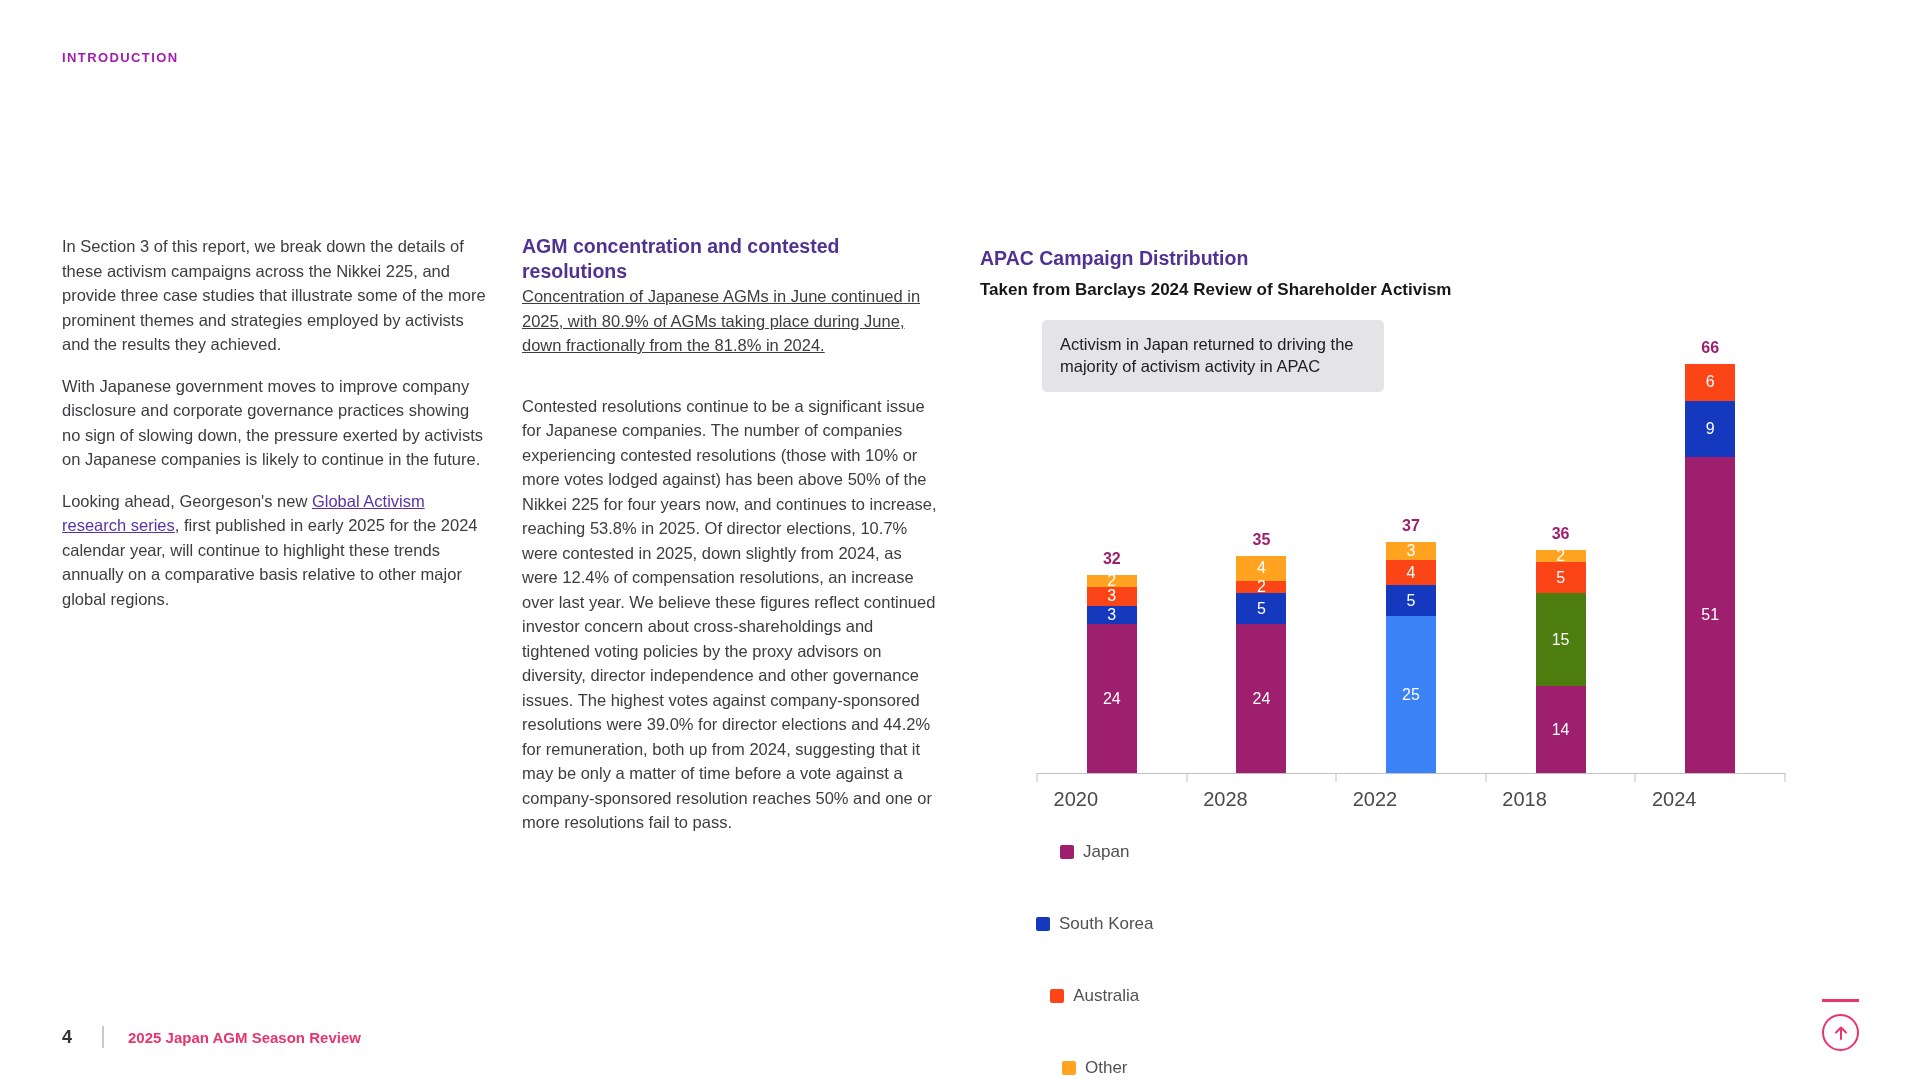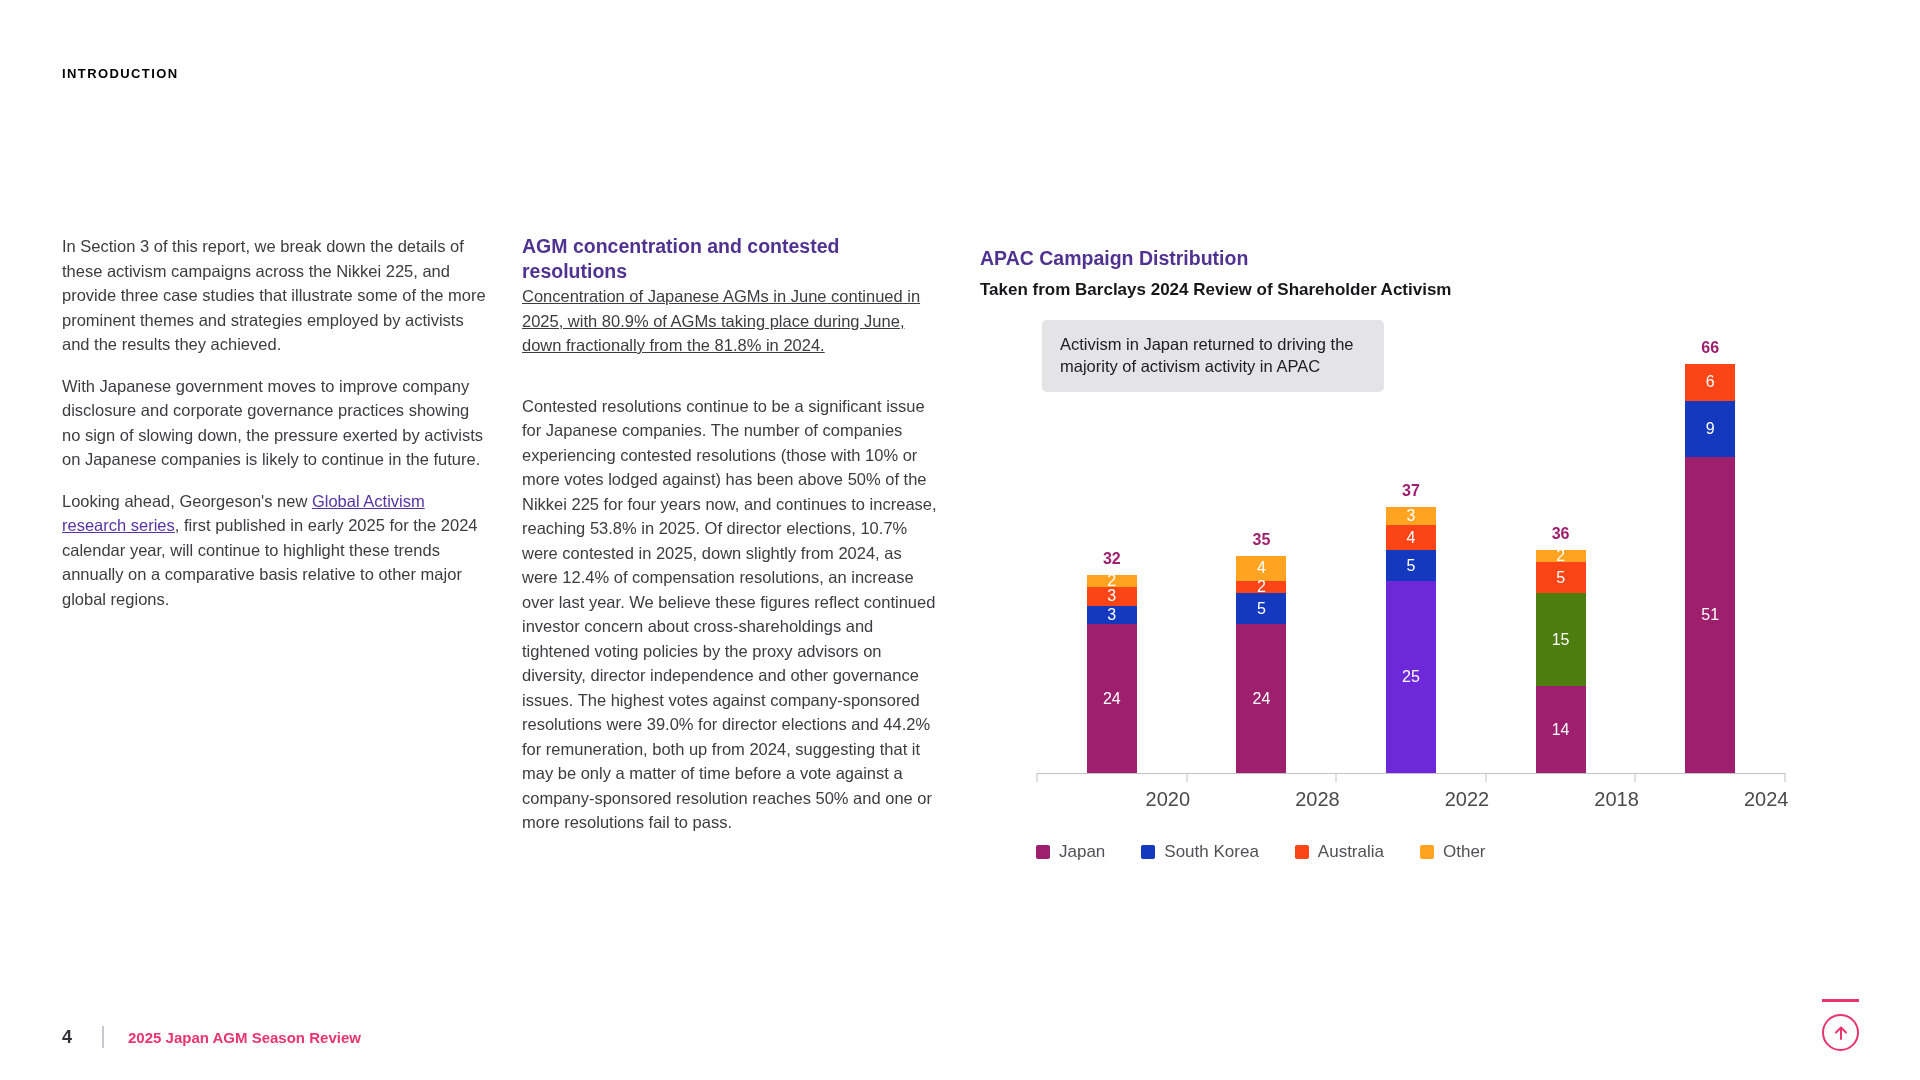--- a/index.html
+++ b/index.html
@@ -4,22 +4,22 @@
 <style>
   * { box-sizing: border-box; }
   html, body { margin: 0; padding: 0; background: #ffffff; }
   .page {
     position: relative; width: 1920px; height: 1080px; background: #ffffff;
     font-family: "Liberation Sans", sans-serif; overflow: hidden;
   }
 
   
   .eyebrow {
-    position: absolute; left: 62px; top: 66px;
-    font-size: 13px; font-weight: bold; letter-spacing: 1.4px; color: #000000;
+    position: absolute; left: 62px; top: 50px;
+    font-size: 13px; font-weight: bold; letter-spacing: 1.4px; color: #a21caf;
   }
 
   
   .col { position: absolute; top: 234px; color: #3d3d40; font-size: 16.5px; line-height: 24.5px; }
   .col-left { left: 62px; width: 426px; }
   .col-left p { margin: 0 0 17px 0; }
   .link { color: #5733a6; text-decoration: underline; cursor: pointer; }
 
   .col-mid { left: 522px; width: 420px; }
   .purple-heading { margin: 0; font-size: 19.5px; line-height: 25px; font-weight: bold; color: #503291; }
@@ -40,24 +40,24 @@
   
   .chart-zones { position: absolute; left: 1037px; top: 328px; width: 748px; height: 445px; display: flex; }
   .zone { flex: 1; display: flex; flex-direction: column; justify-content: flex-end; align-items: center; }
   .bar-total { font-size: 16px; font-weight: bold; color: #9e1f6e; margin-bottom: 7px; }
   .bar { width: 50px; display: flex; flex-direction: column; }
   .seg { display: flex; align-items: center; justify-content: center; color: #ffffff; font-size: 16px; line-height: 1; }
 
   .chart-axis { position: absolute; left: 1037px; top: 773px; width: 748px; height: 1px; background: #c2c2c6; }
   .tick { position: absolute; top: 0; width: 1px; height: 9px; background: #c2c2c6; transform: translateX(-0.5px); }
 
-  .chart-x-labels { position: absolute; left: 1093px; top: 788px; width: 748px; display: flex; }
+  .chart-x-labels { position: absolute; left: 1001px; top: 788px; width: 748px; display: flex; }
   .x-label { flex: 1; text-align: center; font-size: 20px; color: #4a4a4e; }
 
-  .chart-legend { position: absolute; left: 1036px; top: 842px; display: flex; gap: 36px; align-items: center; }
+  .chart-legend { position: absolute; left: 1036px; top: 842px; display: flex; gap: 52px; align-items: center; flex-direction: column; }
   .legend-item { display: flex; align-items: center; gap: 9px; }
   .swatch { width: 14px; height: 14px; border-radius: 2px; display: inline-block; }
   .legend-label { font-size: 17px; color: #515155; }
 
   
   .footer { position: absolute; left: 62px; top: 1026px; display: flex; align-items: center; }
   .page-num { font-size: 18px; font-weight: bold; color: #333336; }
   .footer-divider { width: 2px; height: 22px; background: #c9c9cd; margin: 0 24px 0 30px; }
   .footer-title { font-size: 15px; color: #e8356d; font-weight: bold; }
 
@@ -115,21 +115,21 @@
           <div class="seg" style="height: 31px; background: rgb(21, 57, 190);">5</div>
           <div class="seg" style="height: 148.8px; background: rgb(158, 31, 110);">24</div>
         </div>
       </div>
       <div class="zone">
         <div class="bar-total">37</div>
         <div class="bar">
           <div class="seg" style="height: 18.6px; background: rgb(255, 163, 33);">3</div>
           <div class="seg" style="height: 24.8px; background: rgb(251, 69, 22);">4</div>
           <div class="seg" style="height: 31px; background: rgb(21, 57, 190);">5</div>
-          <div class="seg" style="height: 192px; background: #6d28d9;">25</div>
+          <div class="seg" style="height: 157px; background: #3b82f6;">25</div>
         </div>
       </div>
       <div class="zone">
         <div class="bar-total">36</div>
         <div class="bar">
           <div class="seg" style="height: 12.4px; background: rgb(255, 163, 33);">2</div>
           <div class="seg" style="height: 31px; background: rgb(251, 69, 22);">5</div>
           <div class="seg" style="height: 93px; background: #4d7c0f;">15</div>
           <div class="seg" style="height: 86.8px; background: rgb(158, 31, 110);">14</div>
         </div>

